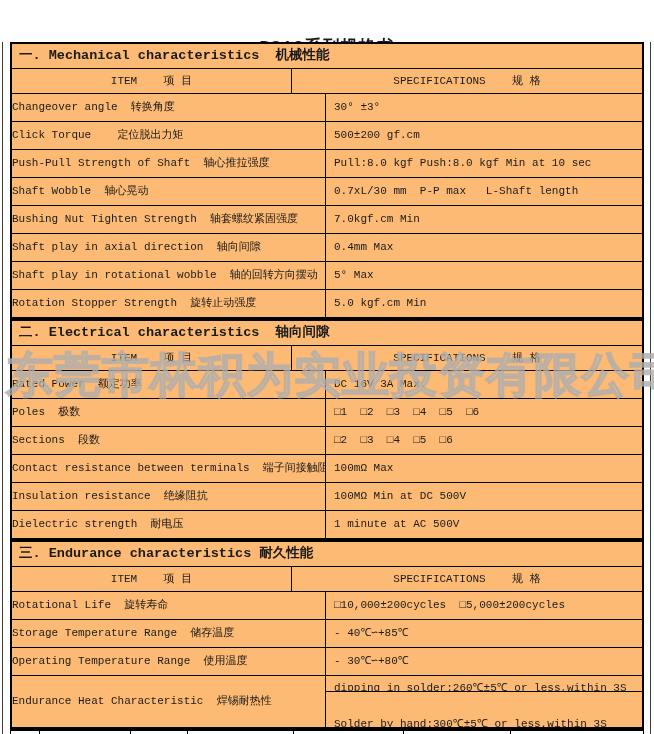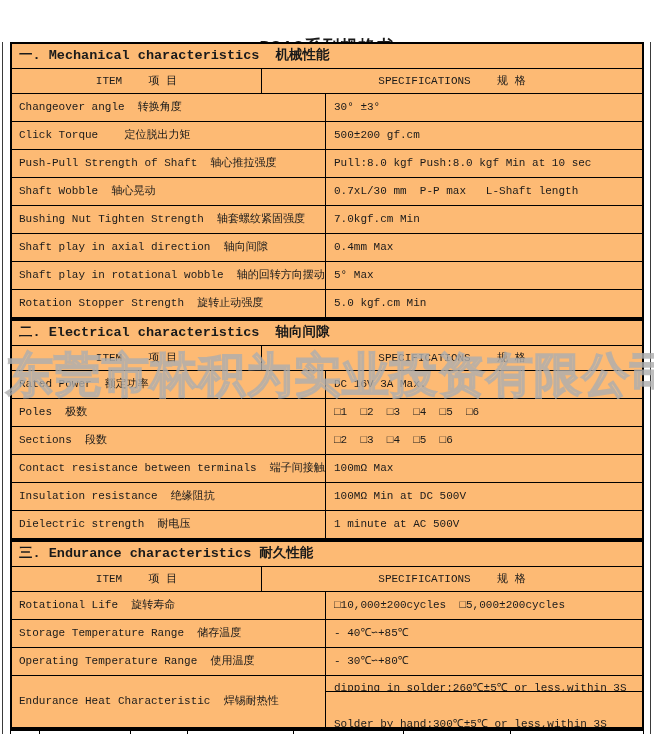--- a/index.html
+++ b/index.html
@@ -22,26 +22,26 @@
   }
   .sec{
     margin:0 6px 0 7px;border:2px solid #000;background:#fdba74;
   }
   .sec-heading{
     height:24px;line-height:24px;font-weight:bold;font-size:13.5px;
     padding-left:7px;border-bottom:1px solid #000;white-space:pre;overflow:hidden;
   }
   .colhead{display:flex;height:24px;line-height:24px;border-bottom:1px solid #000;font-size:11px;}
   .colhead .hcell{text-align:center;white-space:pre;overflow:hidden;}
-  .colhead .hitem{width:250px;border-right:1px solid #000;box-sizing:border-box;}
+  .colhead .hitem{width:280px;border-right:1px solid #000;box-sizing:border-box;}
   .colhead .hspec{flex:1;}
   .trow{display:flex;height:27px;line-height:27px;border-bottom:1px solid #000;font-size:11px;}
   .trow:last-child{border-bottom:none;}
   .cell{white-space:pre;overflow:hidden;box-sizing:border-box;}
-  .cell.item{width:314px;border-right:1px solid #000;padding-left:7px;}
+  .cell.item{width:314px;border-right:1px solid #000;}
   .cell.spec{flex:1;padding-left:8px;}
   .trow.tall{height:51px;}
   .trow.tall .cell.item{line-height:51px;}
   .spec-stack{flex:1;display:flex;flex-direction:column;gap:20px;}
   .spec-stack .sub{height:25px;line-height:25px;padding-left:8px;}
   .spec-stack .sub:first-child{border-bottom:1px solid #000;}
   .footer-stub{
     margin:0 6px 0 7px;border-top:2px solid #000;
     border-left:1px solid #000;border-right:1px solid #000;
     height:4px;position:relative;

